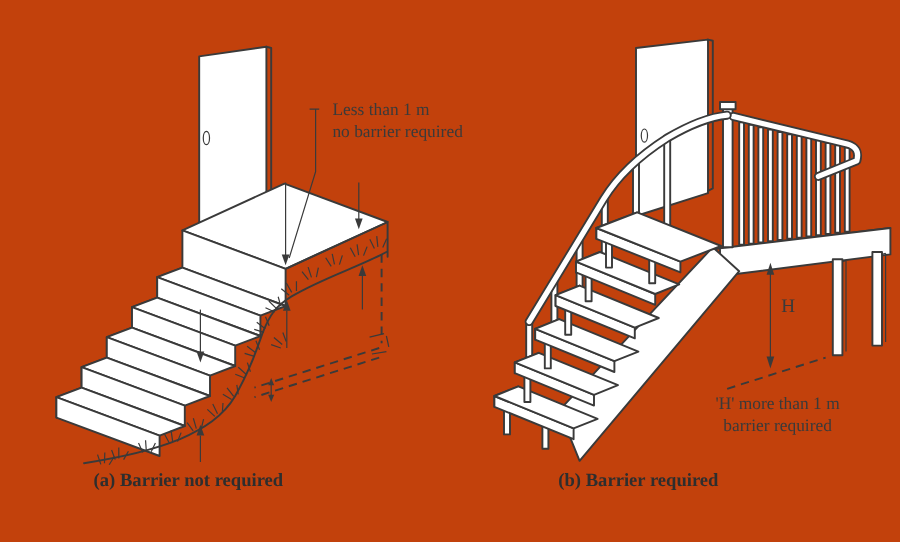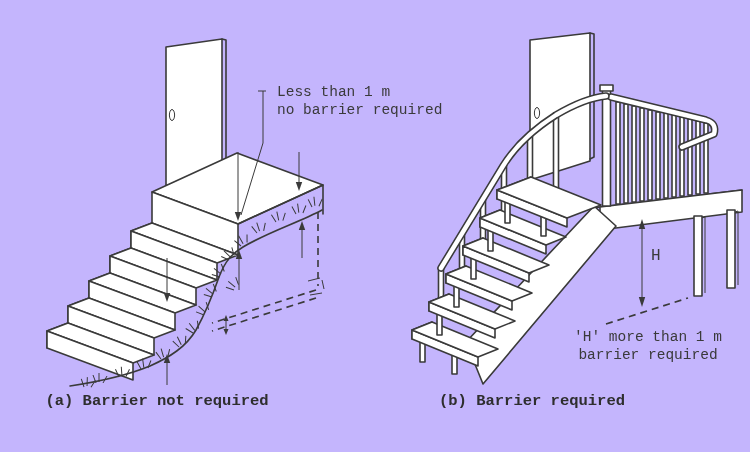--- a/index.html
+++ b/index.html
@@ -1,17 +1,17 @@
 <!DOCTYPE html>
 <html><head>
 <meta charset="utf-8">
 <style>
   html,body{margin:0;padding:0;background:#ffffff;}
-  .canvas{position:relative;width:750px;height:452px;background:#c4b5fd;overflow:hidden;
-          font-family:Liberation Mono, monospace;text-align:right;}
+  .canvas{position:relative;width:750px;height:452px;background:#c2410c;overflow:hidden;
+          font-family:Liberation Serif, serif;text-align:right;}
   svg{position:absolute;left:0;top:0;}
   .face{fill:#ffffff;stroke:#3a3a3a;stroke-width:1.6;stroke-linejoin:round;}
   .ln{fill:none;stroke:#3a3a3a;stroke-width:1.6;stroke-linejoin:round;stroke-linecap:round;}
   .thin{fill:none;stroke:#3a3a3a;stroke-width:1;}
   .dash{fill:none;stroke:#3a3a3a;stroke-width:1.6;stroke-dasharray:7 5;}
   .arr{fill:#3a3a3a;stroke:none;}
   .railo{fill:none;stroke:#3a3a3a;stroke-width:7.5;stroke-linecap:round;stroke-linejoin:round;}
   .raili{fill:none;stroke:#ffffff;stroke-width:4.4;stroke-linecap:round;stroke-linejoin:round;}
   text{fill:#3a3a3a;}
   .note{font-size:14.5px;}

